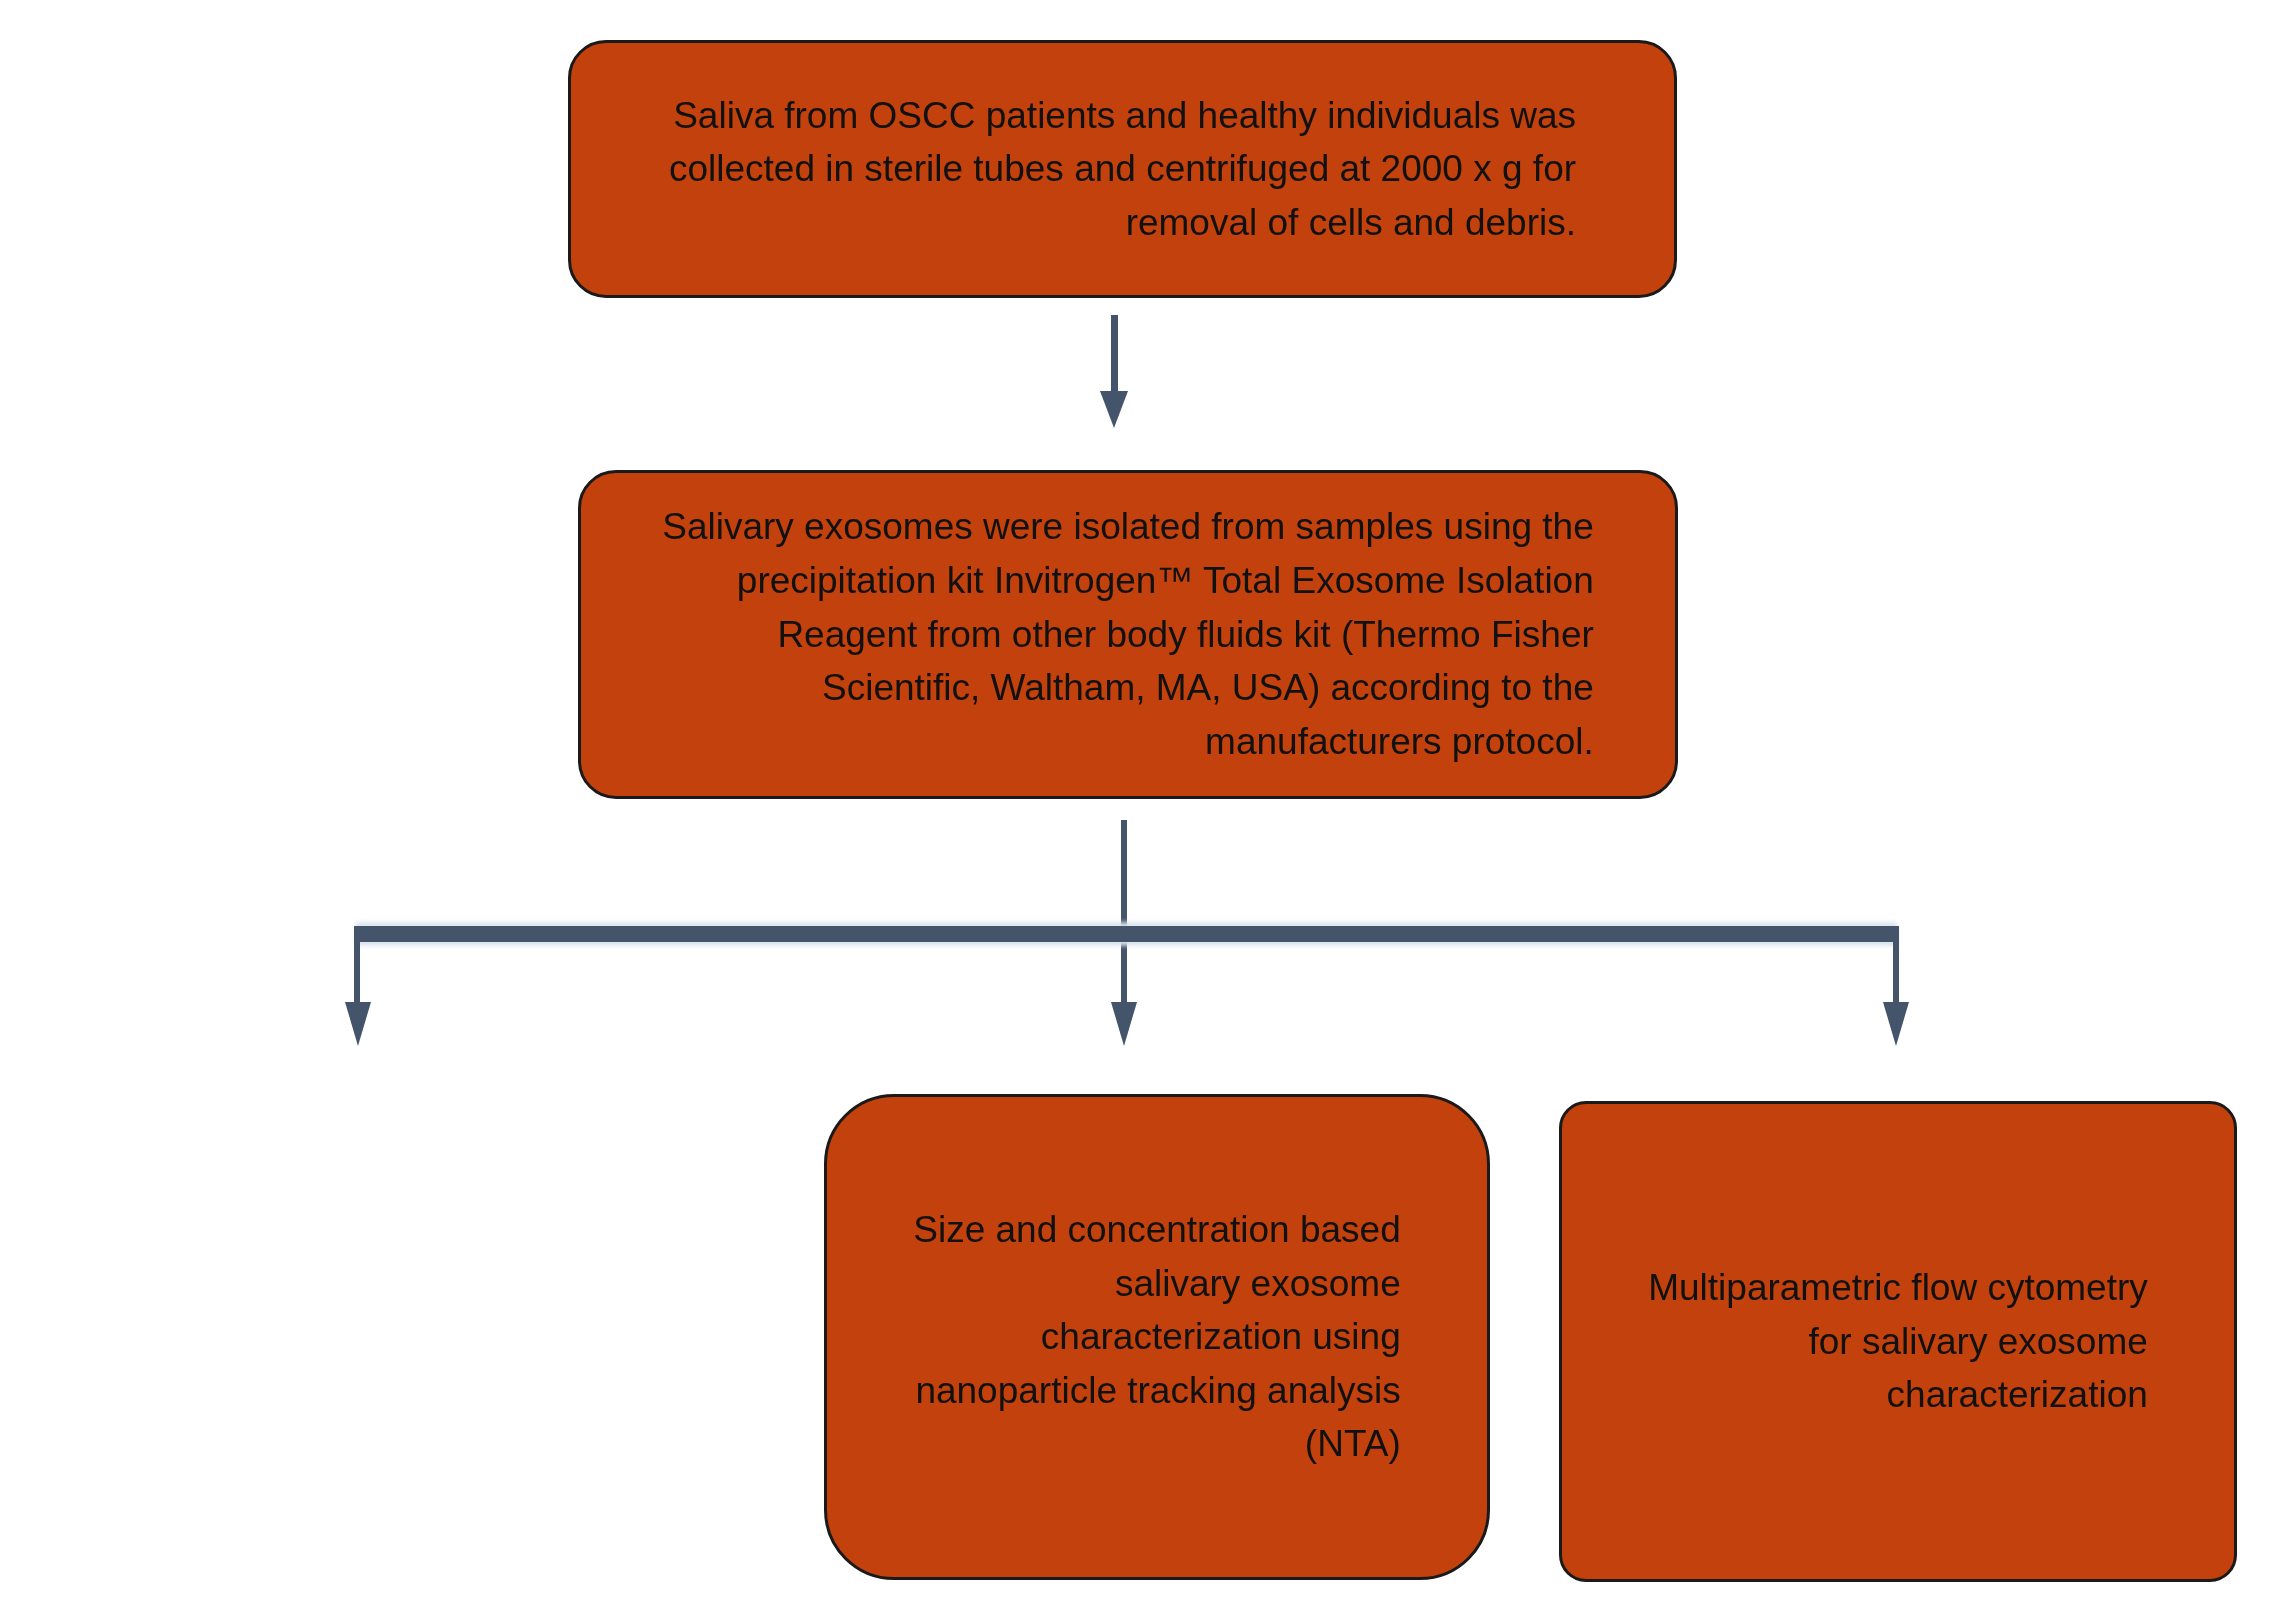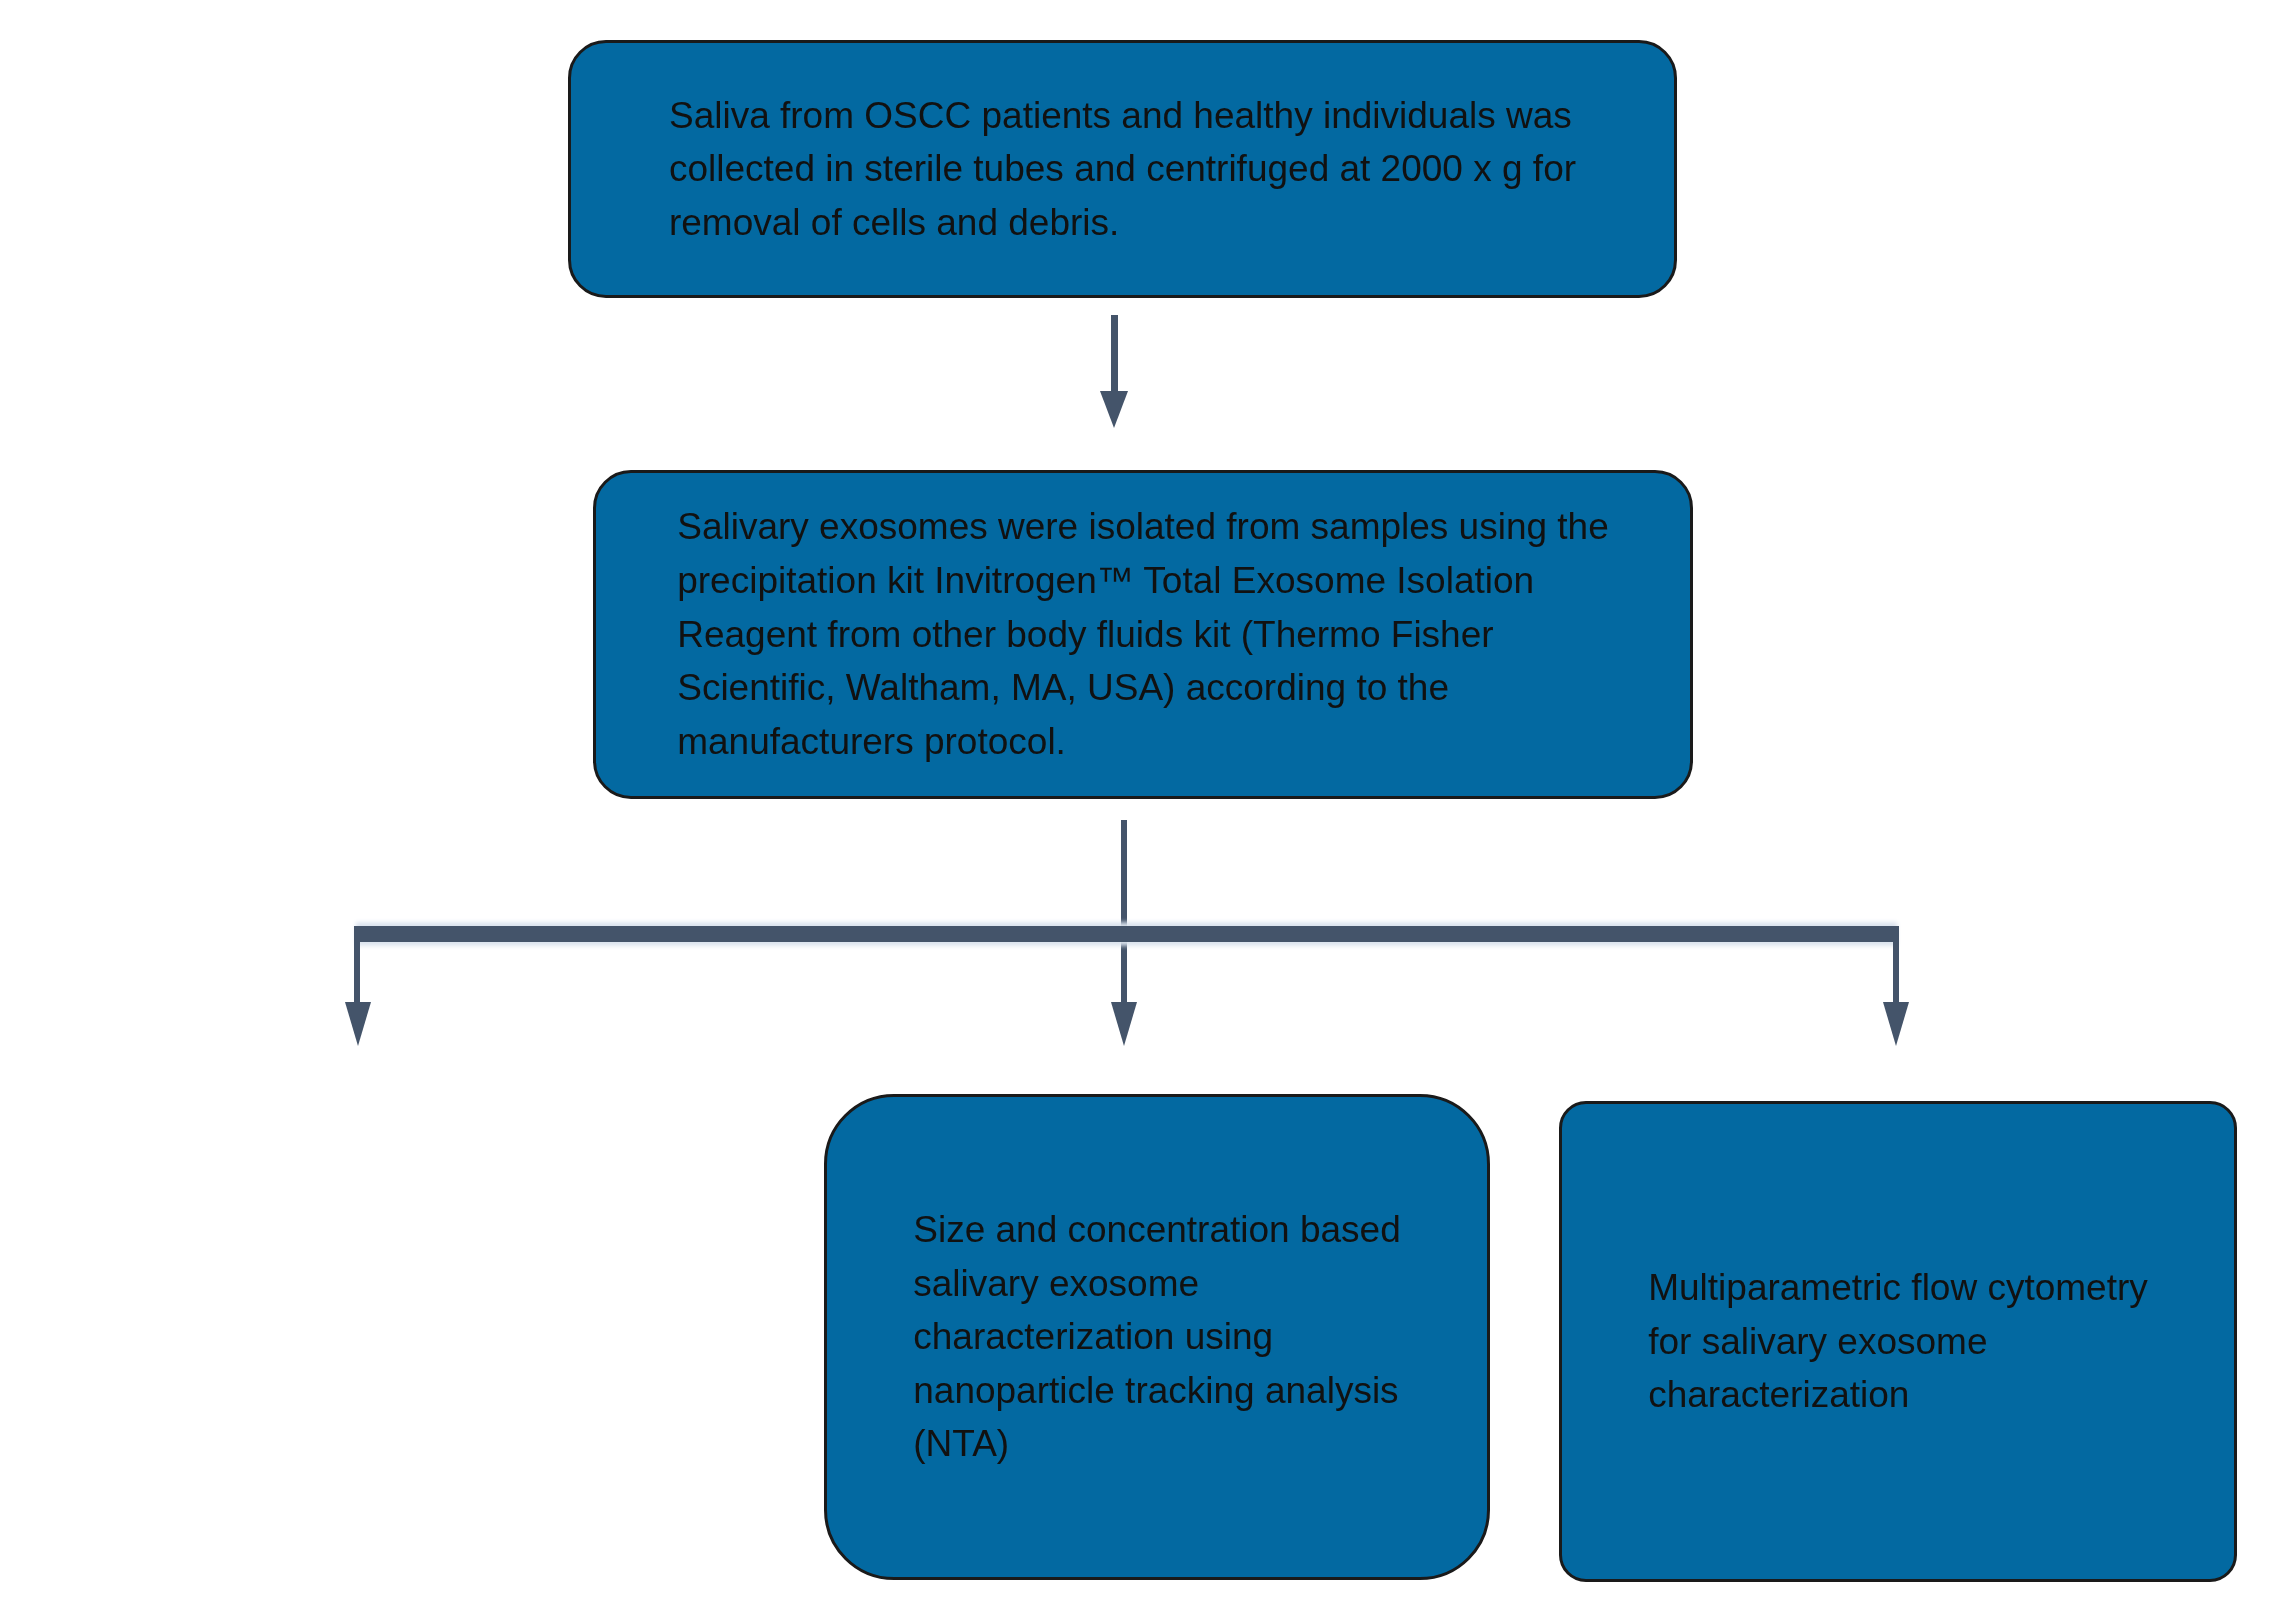--- a/index.html
+++ b/index.html
@@ -12,39 +12,39 @@
     width: 2284px;
     height: 1617px;
     background: var(--bg-color, #ffffff);
     font-family: "Liberation Sans", "DejaVu Sans", sans-serif;
     color: #111111;
   }
   .flow-box {
     position: absolute;
     box-sizing: border-box;
     border: 3.1px solid var(--box-border-color, #1a1a1a);
-    background: #0369a1;
+    background: #c2410c;
     display: flex;
     align-items: center;
     justify-content: center;
-    text-align: left;
+    text-align: right;
   }
   .flow-box .box-text {
     white-space: pre-line;
     font-size: 37px;
     line-height: 1.45;
     color: #111111;
   }
   .box-top {
     left: 568px; top: 40px; width: 1109px; height: 258px;
     border-radius: 38px;
     padding: 0 17px;
   }
   .box-middle {
-    left: 593px; top: 470px; width: 1100px; height: 329px;
+    left: 578px; top: 470px; width: 1100px; height: 329px;
     border-radius: 38px;
     padding: 0 13px;
   }
   .box-bottom {
     top: 1094px; height: 486px;
     border-radius: 70px;
     padding: 0 24.4px;
   }
   .box-bottom-left   { left: 29px;   width: 687px; }
   .box-bottom-center { left: 824px; width: 666px; }

